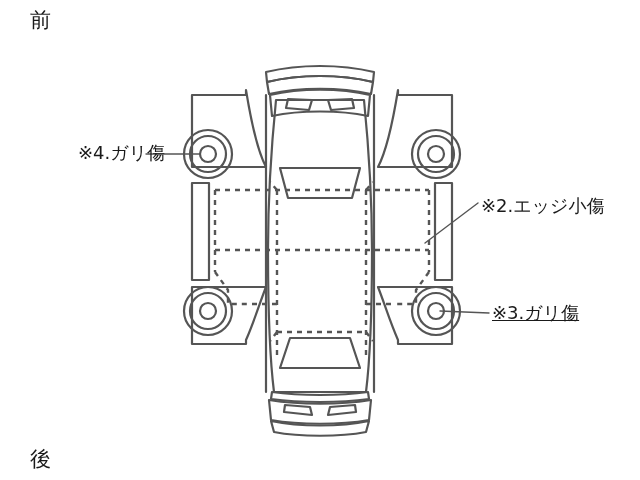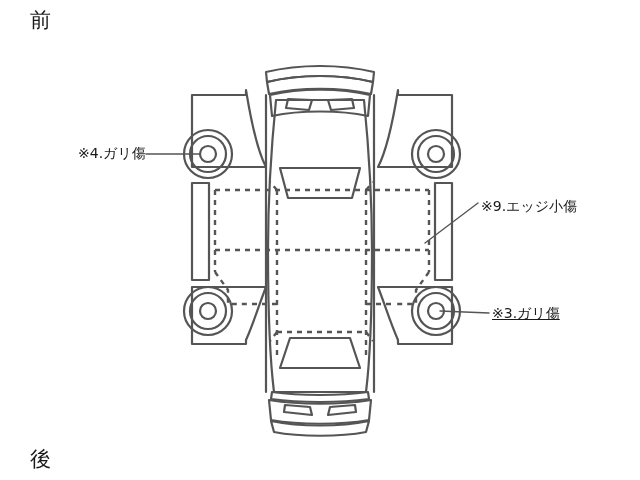--- a/index.html
+++ b/index.html
@@ -30,21 +30,21 @@
     font-family: "DejaVu Sans", "Liberation Sans", sans-serif;
     font-weight: 500;
     letter-spacing: 0px;
     user-select: none;
   }
   #label-front { left: 30px; top: 10px; }
   #label-rear  { left: 30px; top: 449px; }
 
   .note-label {
     position: absolute;
-    font-size: 14px;
+    font-size: 18px;
     line-height: 14px;
     color: #1a1a1a;
     white-space: nowrap;
     font-family: "DejaVu Sans", "Liberation Sans", sans-serif;
     user-select: none;
   }
   #note-4 { left: 78px;  top: 146px; }
   #note-2 { left: 481px; top: 199px; }
   #note-3 { left: 492px; top: 306px; text-decoration: underline; }
 </style>
@@ -198,15 +198,15 @@
 
   </g>
 </svg>
 
 <div class="orient-label" id="label-front">前</div>
 
 <div class="orient-label" id="label-rear">後</div>
 
 <div class="note-label" id="note-4">※4.ガリ傷</div>
 
-<div class="note-label" id="note-2">※9.エッジ小傷</div>
+<div class="note-label" id="note-2">※2.エッジ小傷</div>
 
 <div class="note-label" id="note-3">※3.ガリ傷</div>
 
 </body></html>

